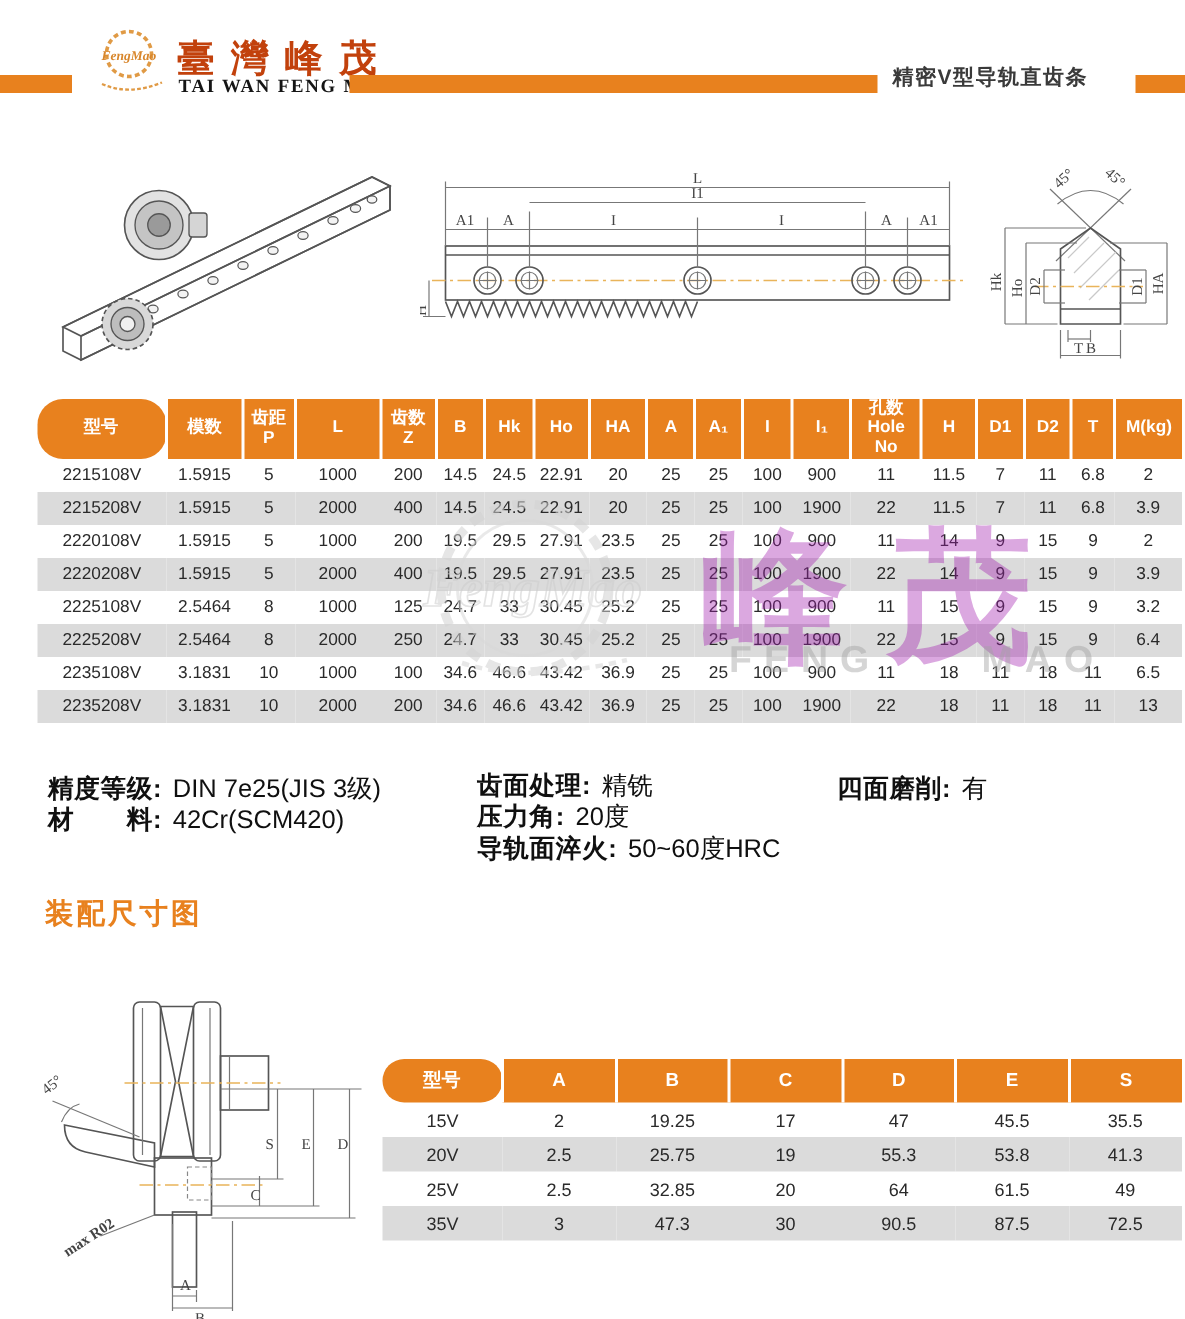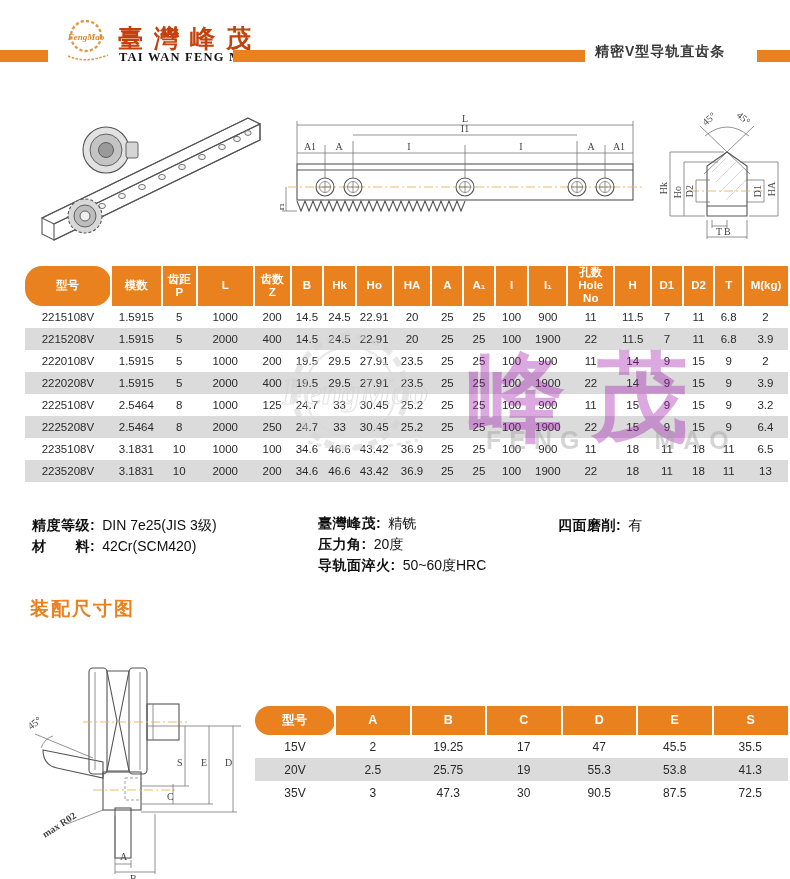--- a/index.html
+++ b/index.html
@@ -42,21 +42,21 @@
 
   
   .wm{position:absolute;pointer-events:none;z-index:6;}
   .wm-big{left:468px;top:322px;font-size:97px;font-weight:bold;color:#a21caf;opacity:.38;
           letter-spacing:26px;white-space:nowrap;}
   .wm-en{left:486px;top:414px;font-size:25px;font-weight:bold;color:#a3a3a3;opacity:.45;
          letter-spacing:8px;word-spacing:52px;white-space:nowrap;}
   .wm-gear{left:268px;top:310px;opacity:.55;}
 
   
-  .note-col{position:absolute;font-size:14px;color:#101010;line-height:21px;white-space:nowrap;}
+  .note-col{position:absolute;font-size:17px;color:#101010;line-height:21px;white-space:nowrap;}
   .nc1{left:32px;top:503px;}
   .nc2{left:318px;top:501px;}
   .nc3{left:558px;top:503px;}
   .note-label{font-weight:bold;letter-spacing:.5px;}
   .note-value{margin-left:7px;}
 
   .asm-heading{position:absolute;left:30px;top:584px;font-size:19px;font-weight:bold;
                color:#E8811E;letter-spacing:2px;}
 </style>
 </head>
@@ -467,21 +467,21 @@
     </svg>
   </div>
   <div class="wm wm-big">峰茂</div>
   <div class="wm wm-en">FENG MAO</div>
 
   <div class="note-col nc1">
     <div><span class="note-label">精度等级:</span><span class="note-value">DIN 7e25(JIS 3级)</span></div>
     <div><span class="note-label">材　　料:</span><span class="note-value">42Cr(SCM420)</span></div>
   </div>
   <div class="note-col nc2">
-    <div><span class="note-label">臺灣峰茂:</span><span class="note-value">精铣</span></div>
+    <div><span class="note-label">齿面处理:</span><span class="note-value">精铣</span></div>
     <div><span class="note-label">压力角:</span><span class="note-value">20度</span></div>
     <div><span class="note-label">导轨面淬火:</span><span class="note-value">50~60度HRC</span></div>
   </div>
   <div class="note-col nc3">
     <div><span class="note-label">四面磨削:</span><span class="note-value">有</span></div>
   </div>
 
   <div class="asm-heading">装配尺寸图</div>
 
   <div class="drawing" style="left:27px;top:626px;">
@@ -577,20 +577,29 @@
           <tr>
             <td>20V</td>
             <td>2.5</td>
             <td>25.75</td>
             <td>19</td>
             <td>55.3</td>
             <td>53.8</td>
             <td>41.3</td>
           </tr>
           <tr>
+            <td>25V</td>
+            <td>2.5</td>
+            <td>32.85</td>
+            <td>20</td>
+            <td>64</td>
+            <td>61.5</td>
+            <td>49</td>
+          </tr>
+          <tr>
             <td>35V</td>
             <td>3</td>
             <td>47.3</td>
             <td>30</td>
             <td>90.5</td>
             <td>87.5</td>
             <td>72.5</td>
           </tr>
         </tbody>
       </table>

